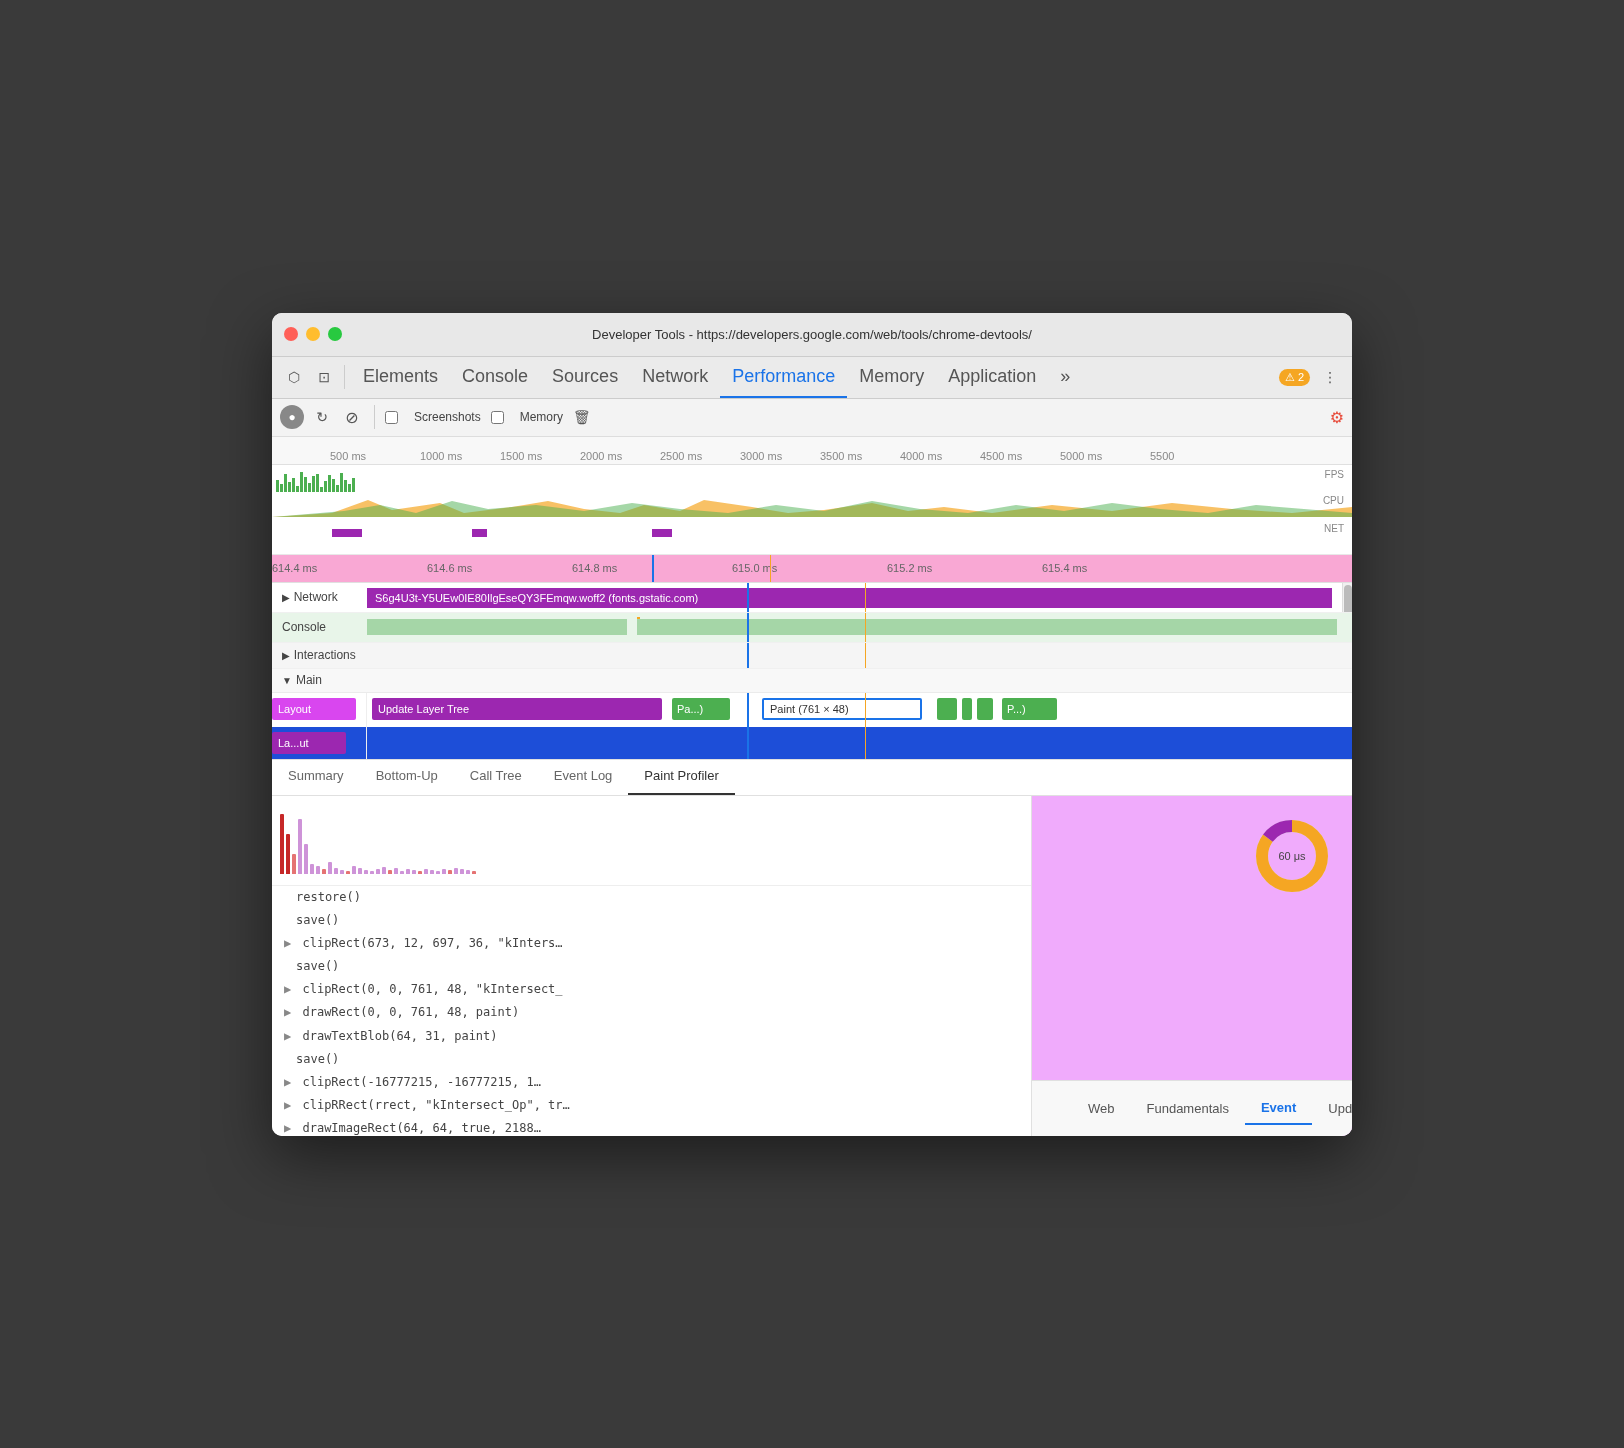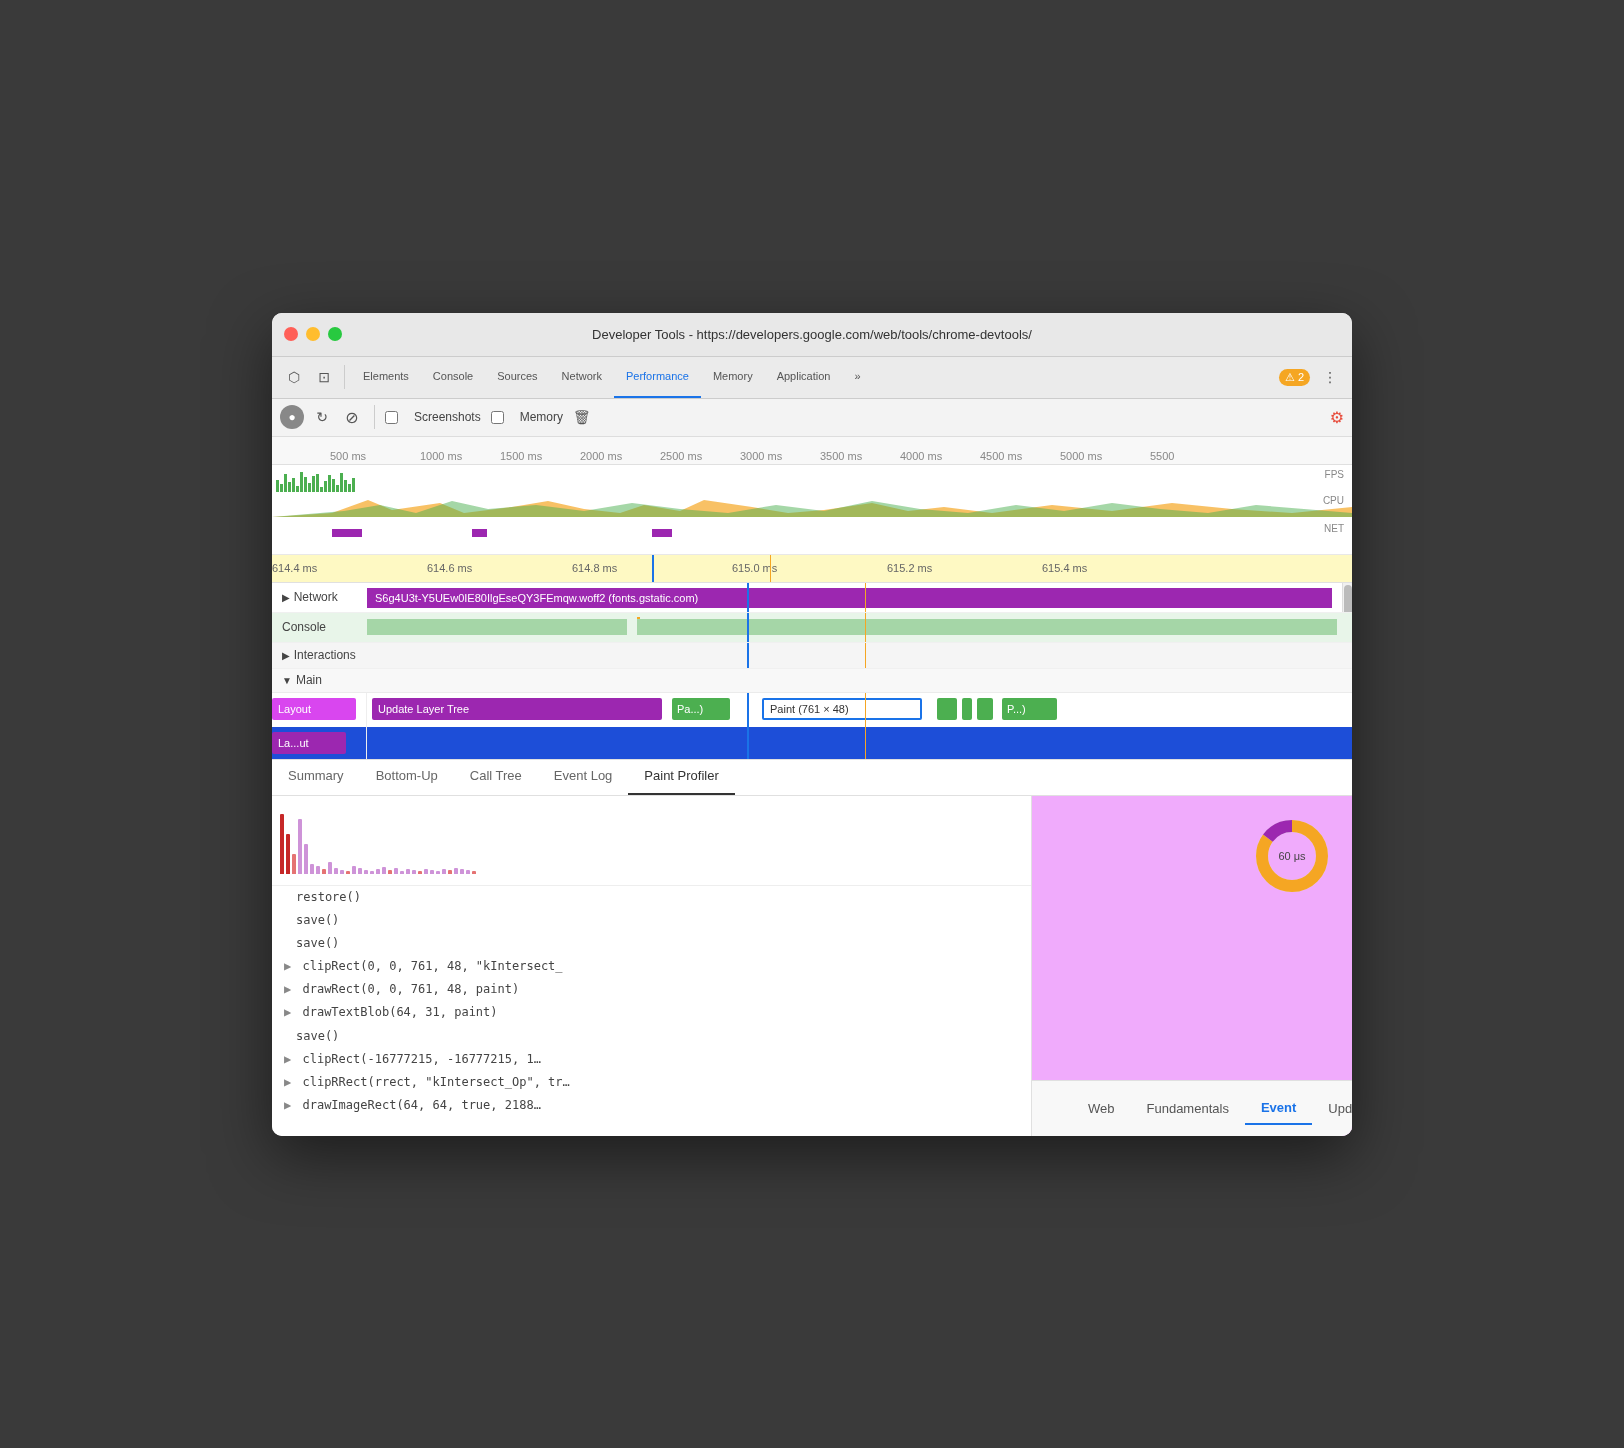--- a/index.html
+++ b/index.html
@@ -79,21 +79,21 @@
       display: flex;
       align-items: center;
       flex: 1;
       gap: 0;
     }
     .toolbar-tab {
       padding: 0 12px;
       height: 42px;
       display: flex;
       align-items: center;
-      font-size: 11px;
+      font-size: 18px;
       color: #555;
       cursor: pointer;
       border-bottom: 2px solid transparent;
     }
     .toolbar-tab.active {
       color: #1a73e8;
       border-bottom: 2px solid #1a73e8;
     }
     .toolbar-right {
       display: flex;
@@ -204,21 +204,21 @@
       top: 58px;
       font-size: 10px;
       color: #888;
     }
     
     .flame-area {
       border-bottom: 1px solid #e0e0e0;
     }
     .time-ruler-2 {
       height: 24px;
-      background: #fef9c3;
+      background: #f9a8d4;
       border-bottom: 1px solid #e0e0e0;
       display: flex;
       align-items: center;
       font-size: 11px;
       color: #666;
       padding: 0 8px;
       position: relative;
       overflow: hidden;
     }
     .time-mark-2 {
@@ -753,20 +753,24 @@
           </div>
         </div>
 
         <div class="paint-commands">
           <div class="paint-cmd" style="padding-left:24px;">
             <span>restore()</span>
           </div>
           <div class="paint-cmd" style="padding-left:24px;">
             <span>save()</span>
           </div>
+          <div class="paint-cmd">
+            <span class="expand-arrow">▶</span>
+            <span>clipRect(673, 12, 697, 36, "kInters…</span>
+          </div>
           <div class="paint-cmd" style="padding-left:24px;">
             <span>save()</span>
           </div>
           <div class="paint-cmd">
             <span class="expand-arrow">▶</span>
             <span>clipRect(0, 0, 761, 48, "kIntersect_</span>
           </div>
           <div class="paint-cmd">
             <span class="expand-arrow">▶</span>
             <span>drawRect(0, 0, 761, 48, paint)</span>

